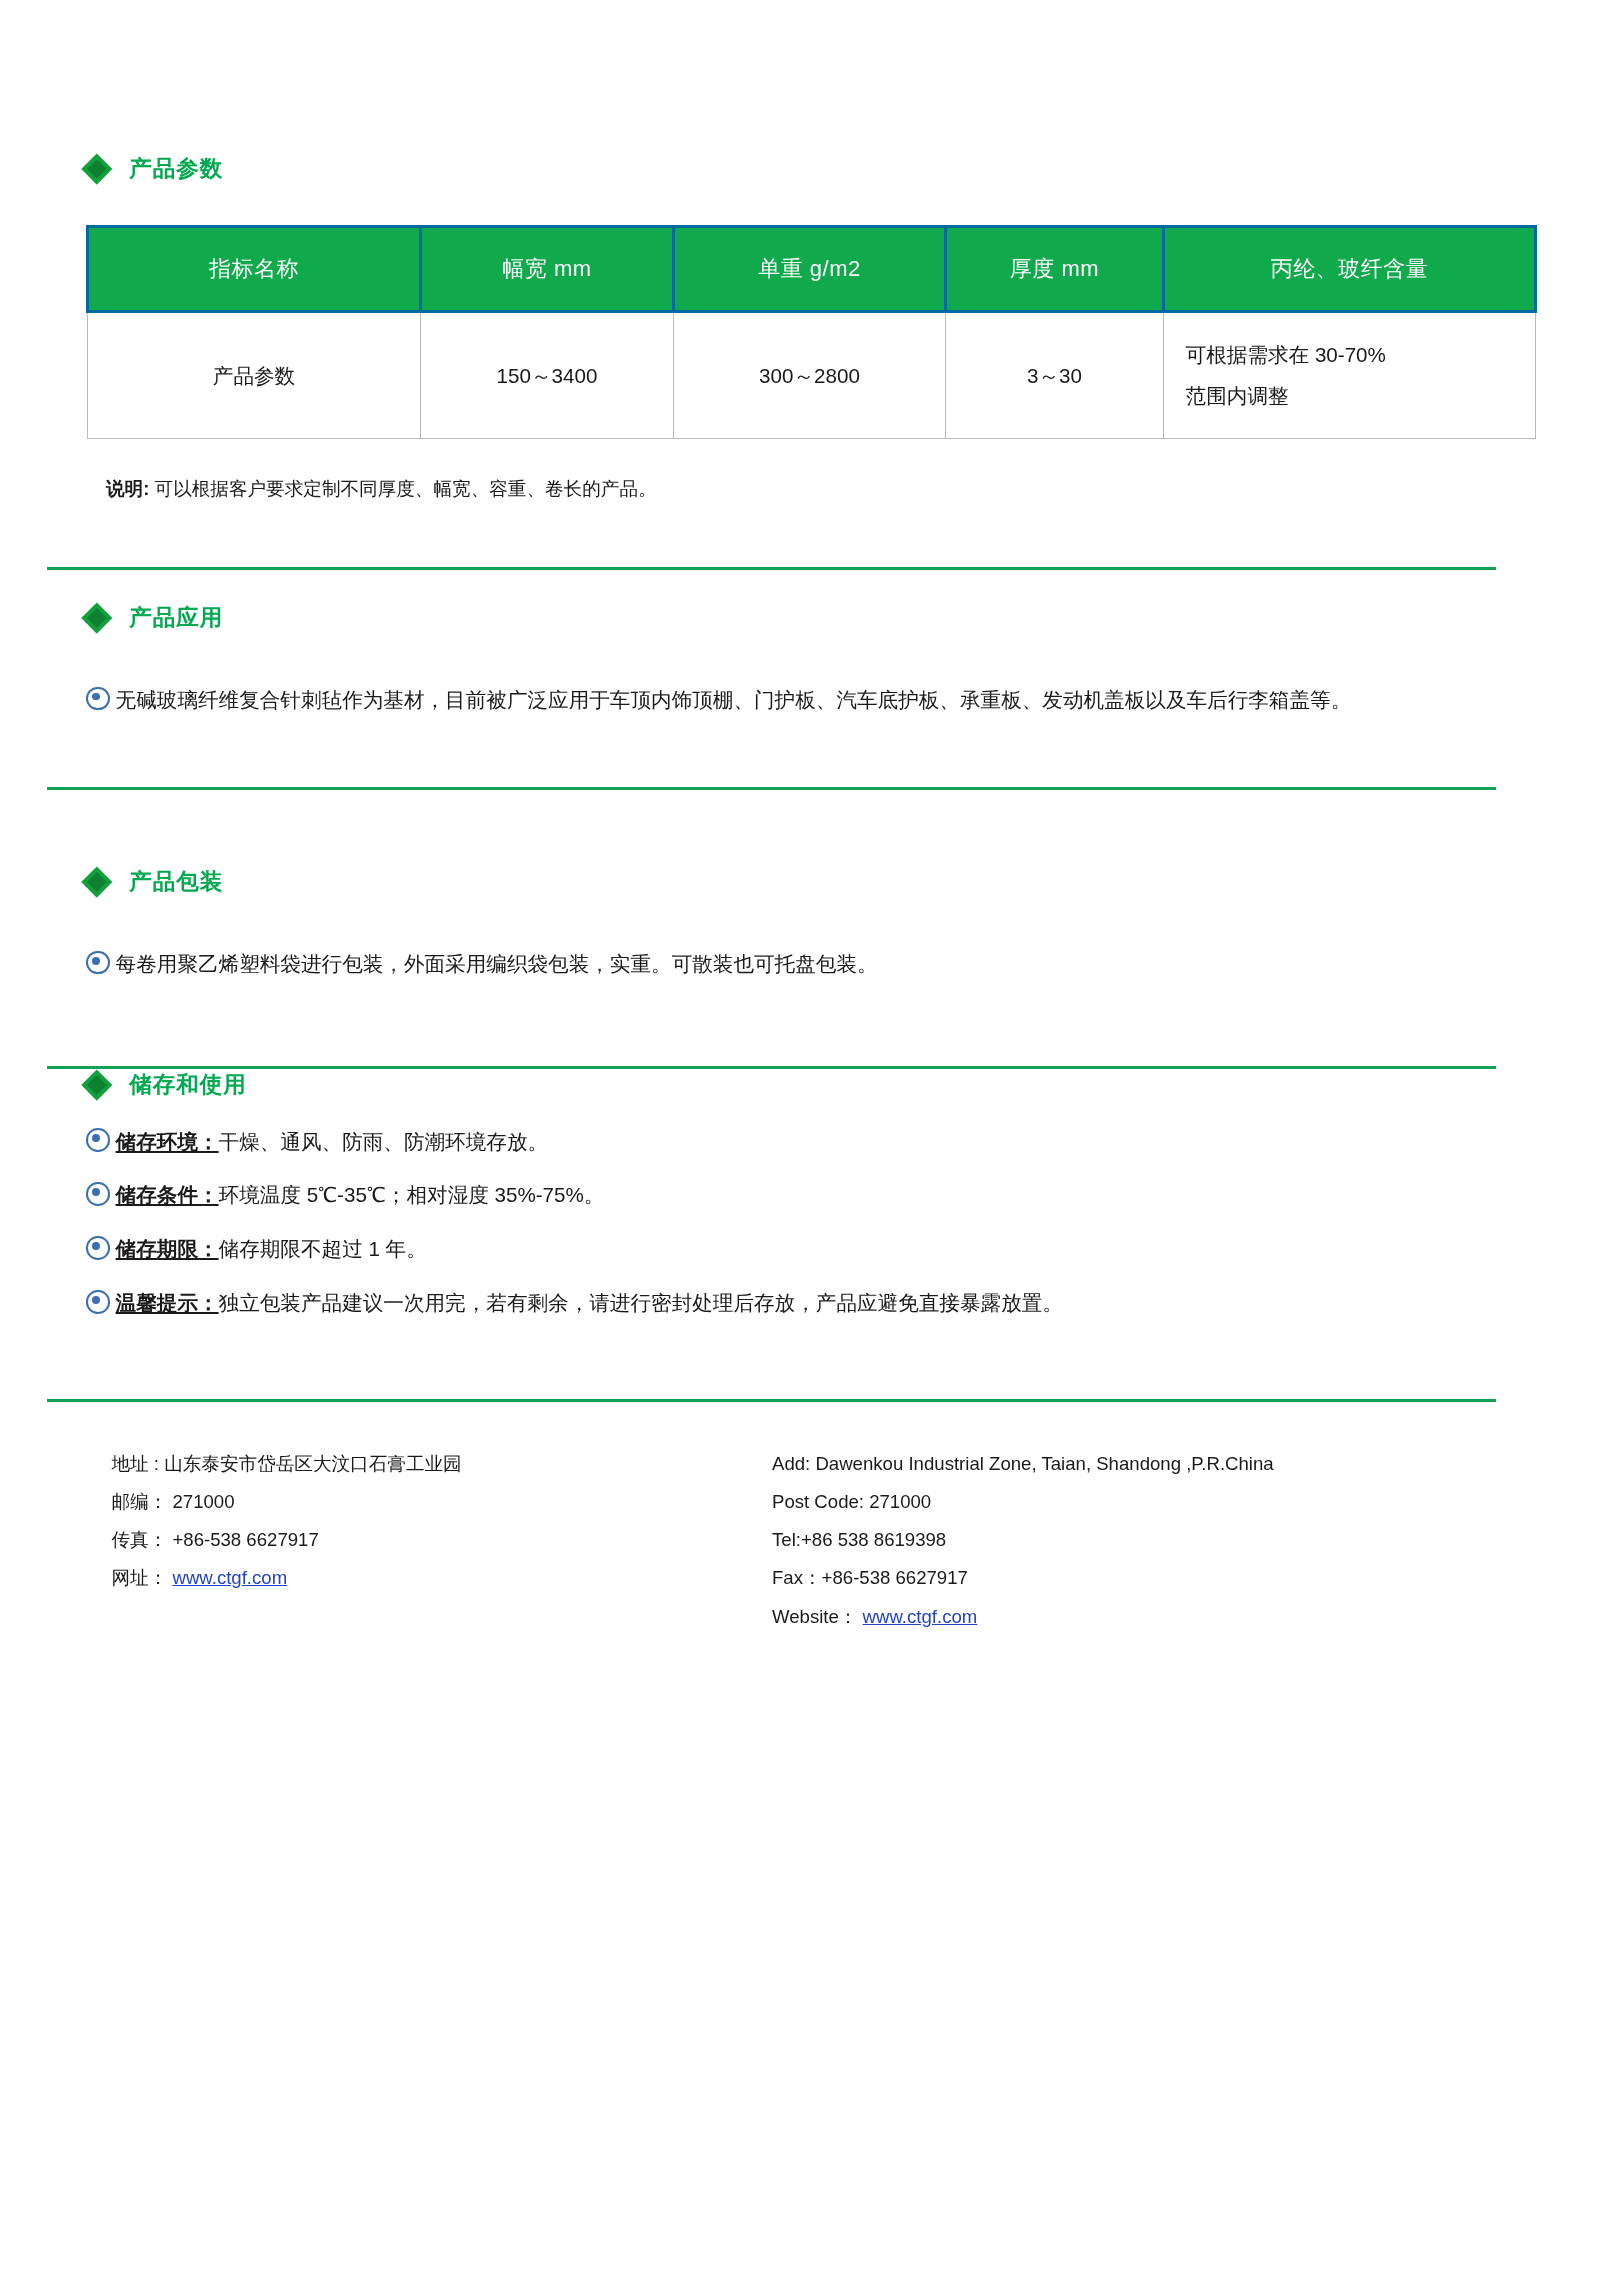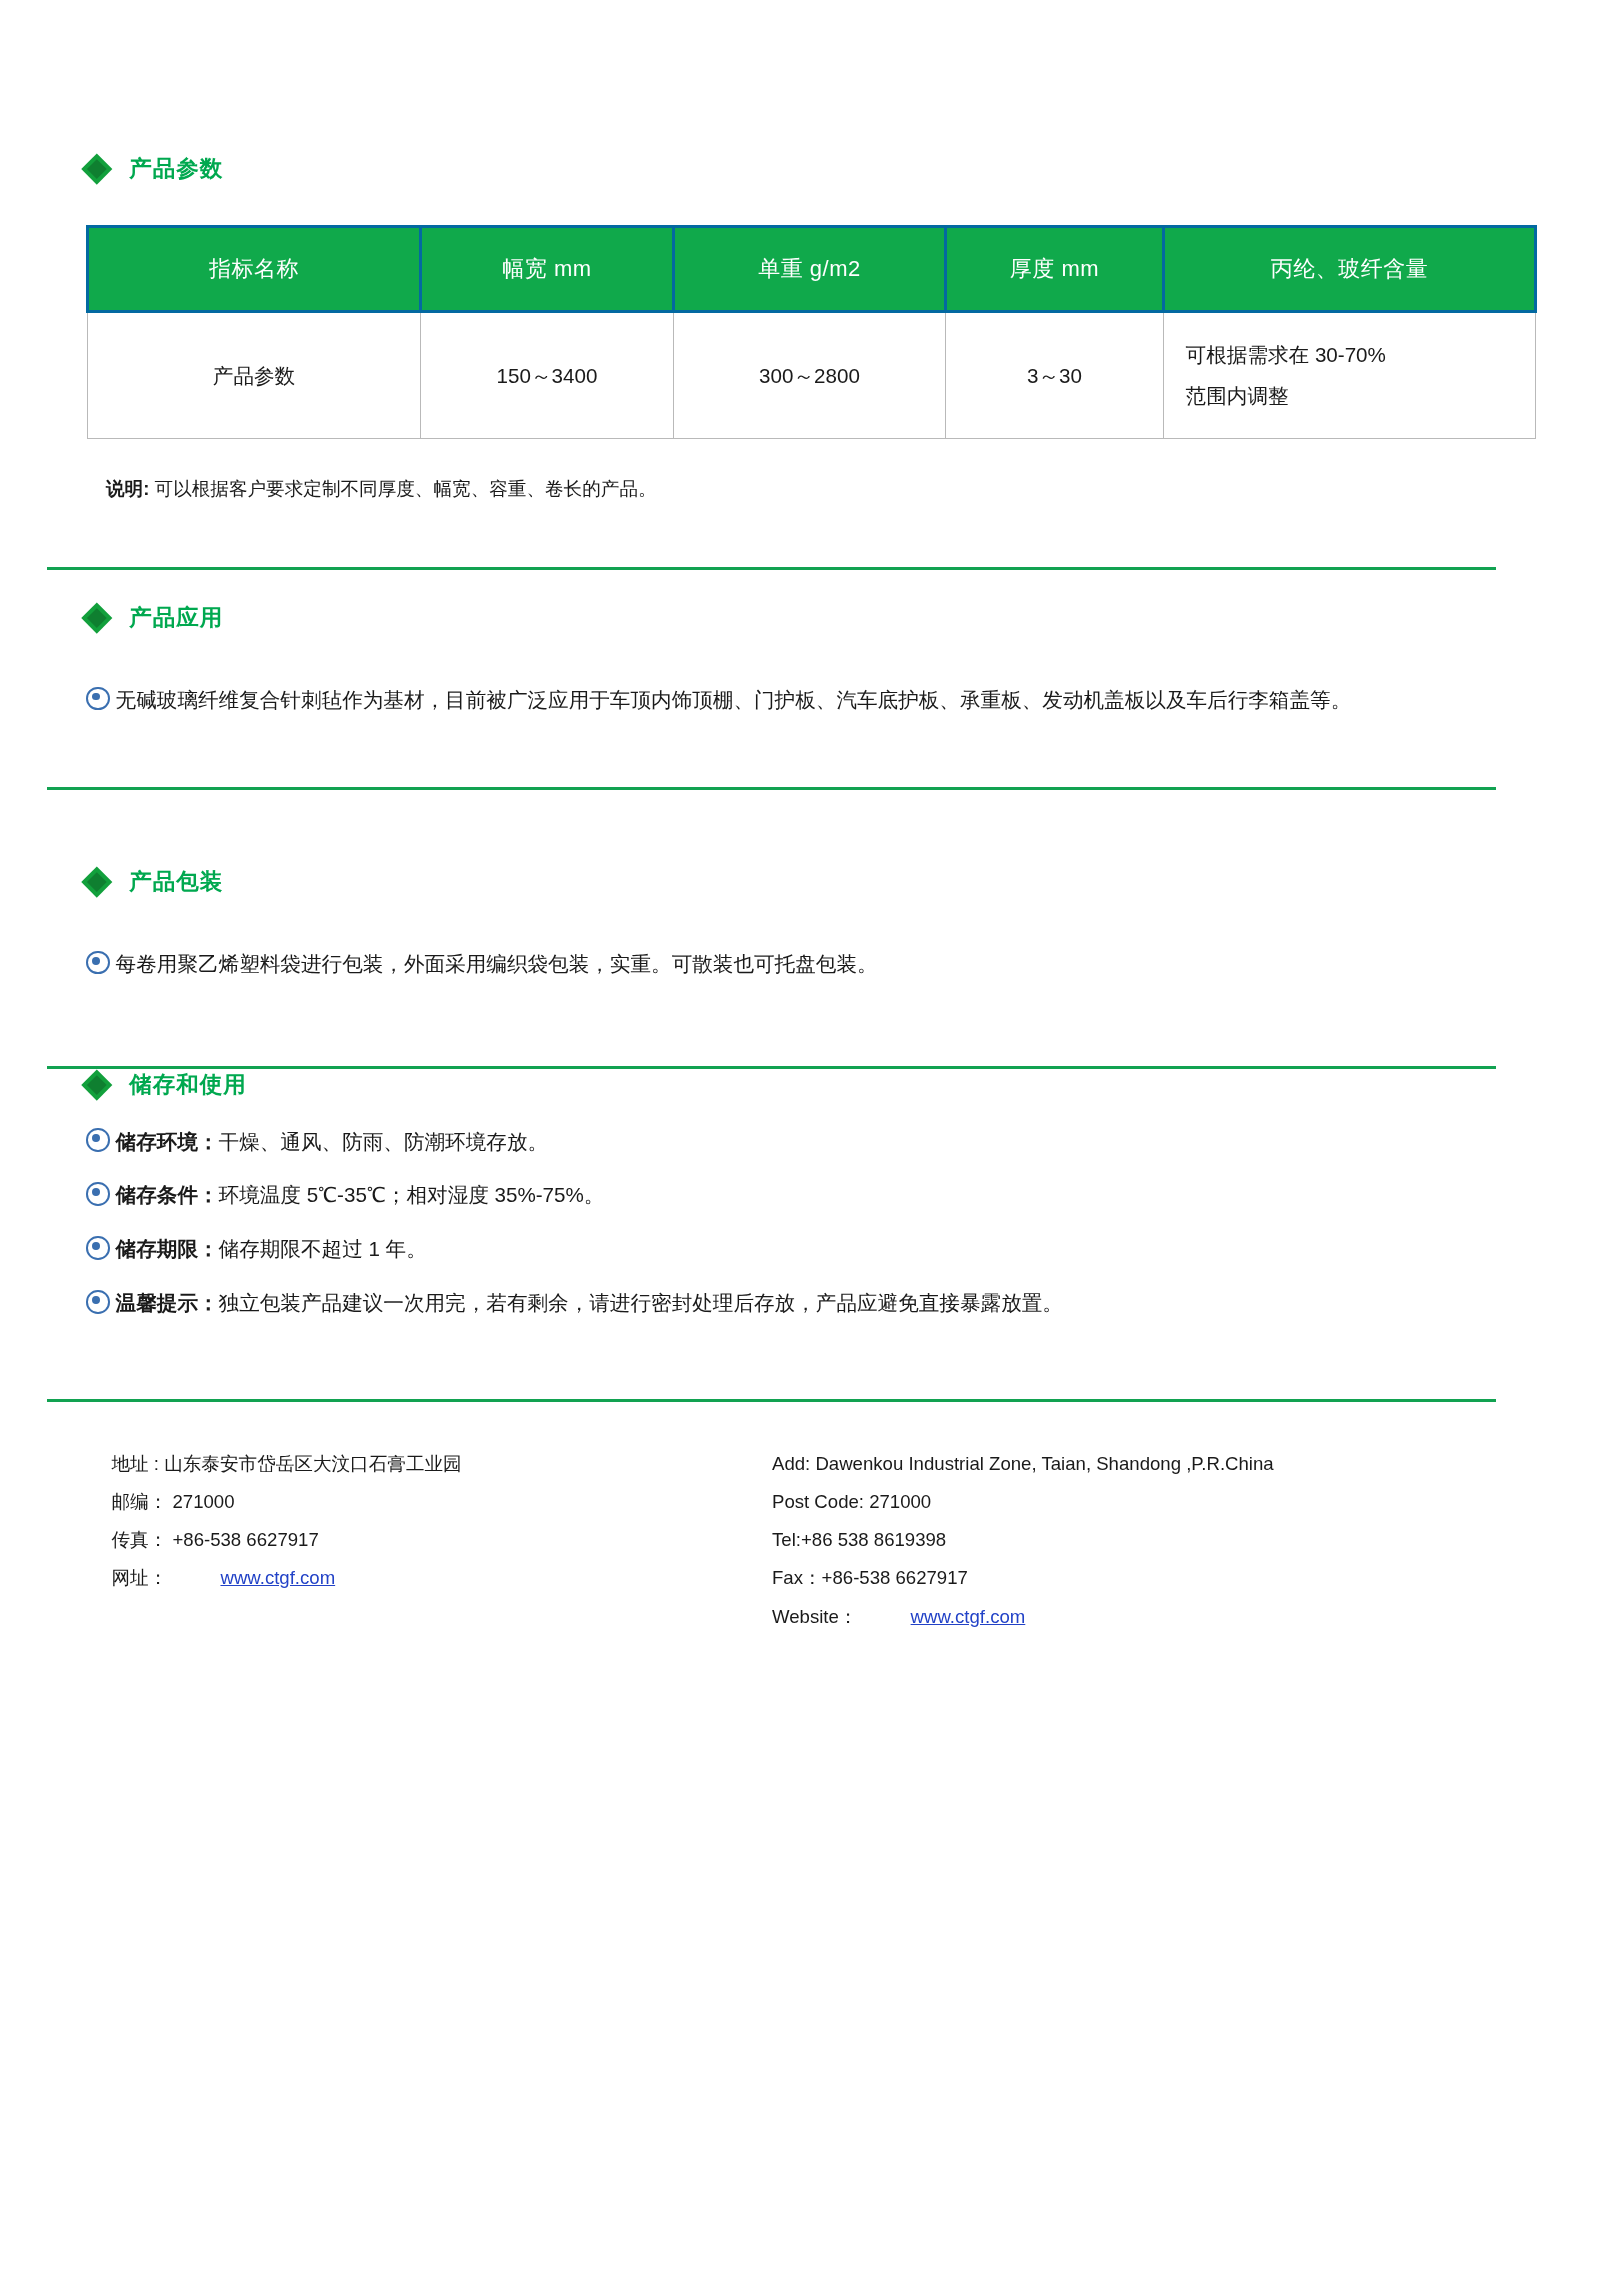--- a/index.html
+++ b/index.html
@@ -129,20 +129,21 @@
     border-radius: 50%;
     background: #3a6fb0;
   }
   .bullet-text {
     font-size: 20.6px;
     line-height: 1.95;
     color: #1a1a1a;
   }
   .bullet-text b {
     font-weight: bold;
+    text-decoration: underline;
   }
 
   
   .footer {
     display: flex;
     margin-top: 43px;
     font-size: 18.6px;
     line-height: 2.05;
     color: #1a1a1a;
   }
@@ -150,21 +151,20 @@
     width: 686px;
     padding-left: 25.5px;
     box-sizing: border-box;
   }
   .footer .col-en {
     flex: 1;
   }
   .footer a {
     color: #2242c7;
     text-decoration: underline;
-    margin-left: 48px;
   }
 </style>
 </head>
 <body>
 
 <div class="page">
 
   <div style="padding-top:137px">
     <div class="sec-head">
       <span class="diamond"></span>

